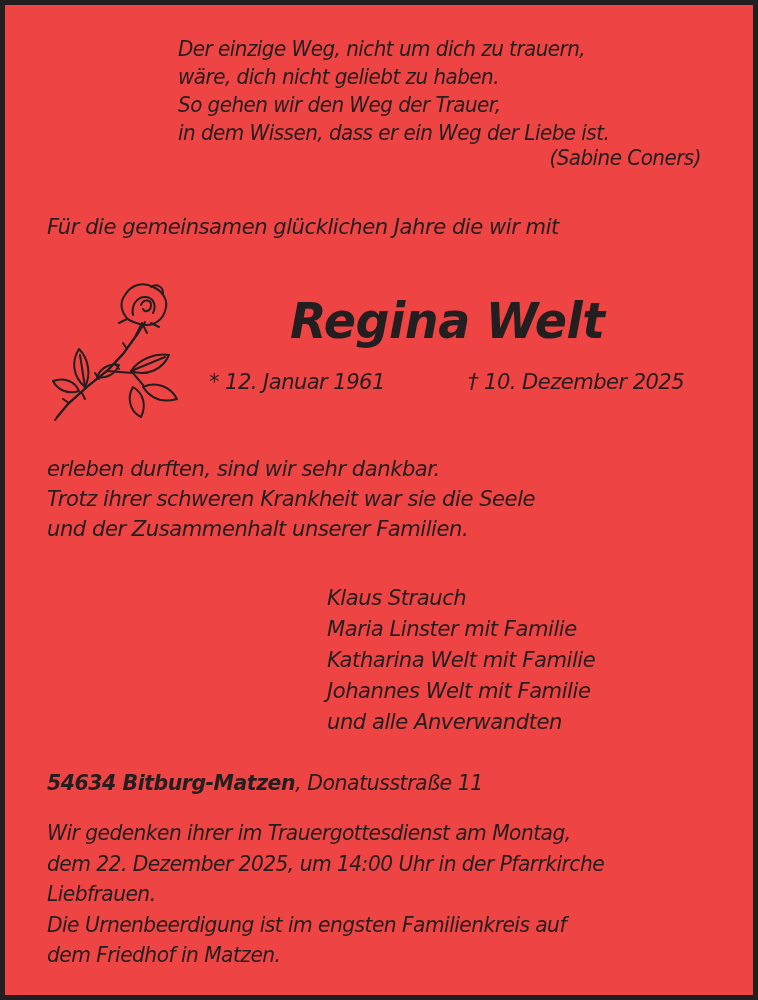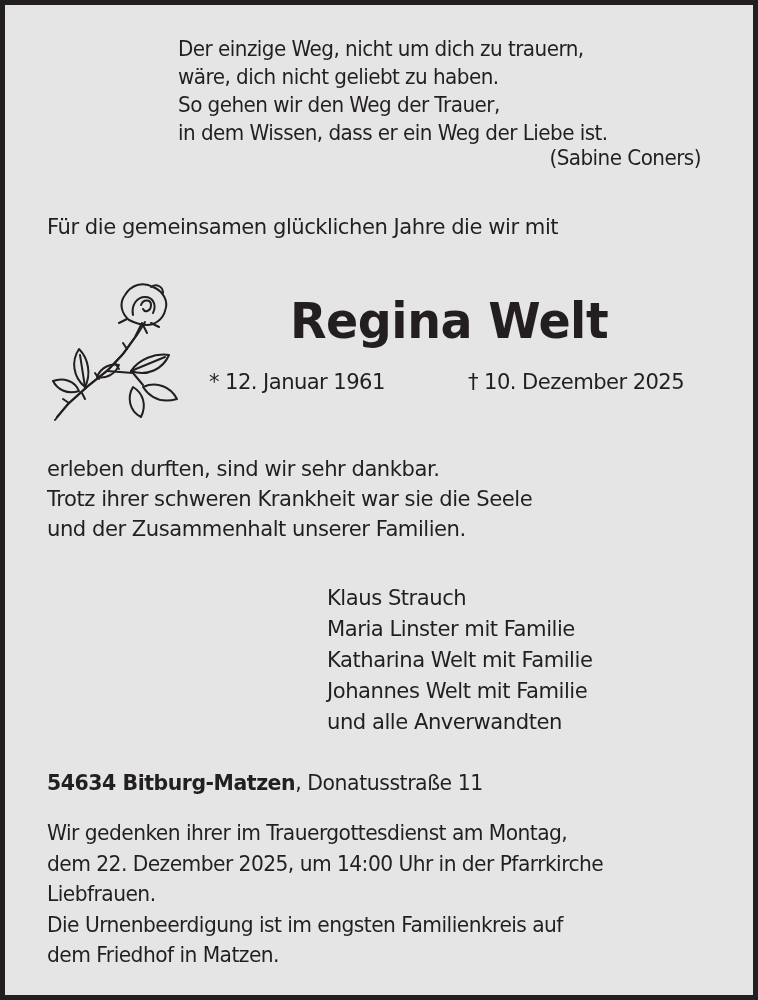--- a/index.html
+++ b/index.html
@@ -1,17 +1,17 @@
 <!DOCTYPE html>
 <html><head>
 <meta charset="utf-8">
 <style>
   html,body{margin:0;padding:0;background:#fff;}
   body{width:758px;height:1000px;position:relative;overflow:hidden;font-family:"DejaVu Sans","Liberation Sans",sans-serif;color:#231f20;}
-  .frame{position:absolute;left:0;top:0;width:758px;height:1000px;box-sizing:border-box;border:5px solid #231f20;background:#e5e5e5;}
+  .frame{position:absolute;left:0;top:0;width:758px;height:1000px;box-sizing:border-box;border:5px solid #231f20;background:#ef4444;font-style:italic;}
   .abs{position:absolute;white-space:nowrap;}
   .poem{left:173px;top:30px;font-size:21.5px;line-height:28px;letter-spacing:-0.6px;transform:scaleX(0.93);transform-origin:left top;}
   .poem div{height:28px;}
   .author{position:absolute;right:52px;top:140px;font-size:21.5px;letter-spacing:-0.6px;transform:scaleX(0.93);transform-origin:right top;white-space:nowrap;}
   .intro{left:42px;top:209px;font-size:22px;letter-spacing:-0.5px;transform:scaleX(0.96);transform-origin:left top;}
   .name{left:285px;top:287px;font-size:50px;font-weight:bold;letter-spacing:-0.5px;transform:scaleX(0.95);transform-origin:left top;}
   .birth{left:204px;top:364px;font-size:22px;letter-spacing:-0.6px;transform:scaleX(0.96);transform-origin:left top;}
   .death{left:463px;top:364px;font-size:22px;letter-spacing:-0.6px;transform:scaleX(0.96);transform-origin:left top;}
   .rose{left:42px;top:270px;width:140px;height:150px;}
   .body-text{left:42px;top:449px;font-size:22px;line-height:30px;letter-spacing:-0.5px;transform:scaleX(0.96);transform-origin:left top;}

